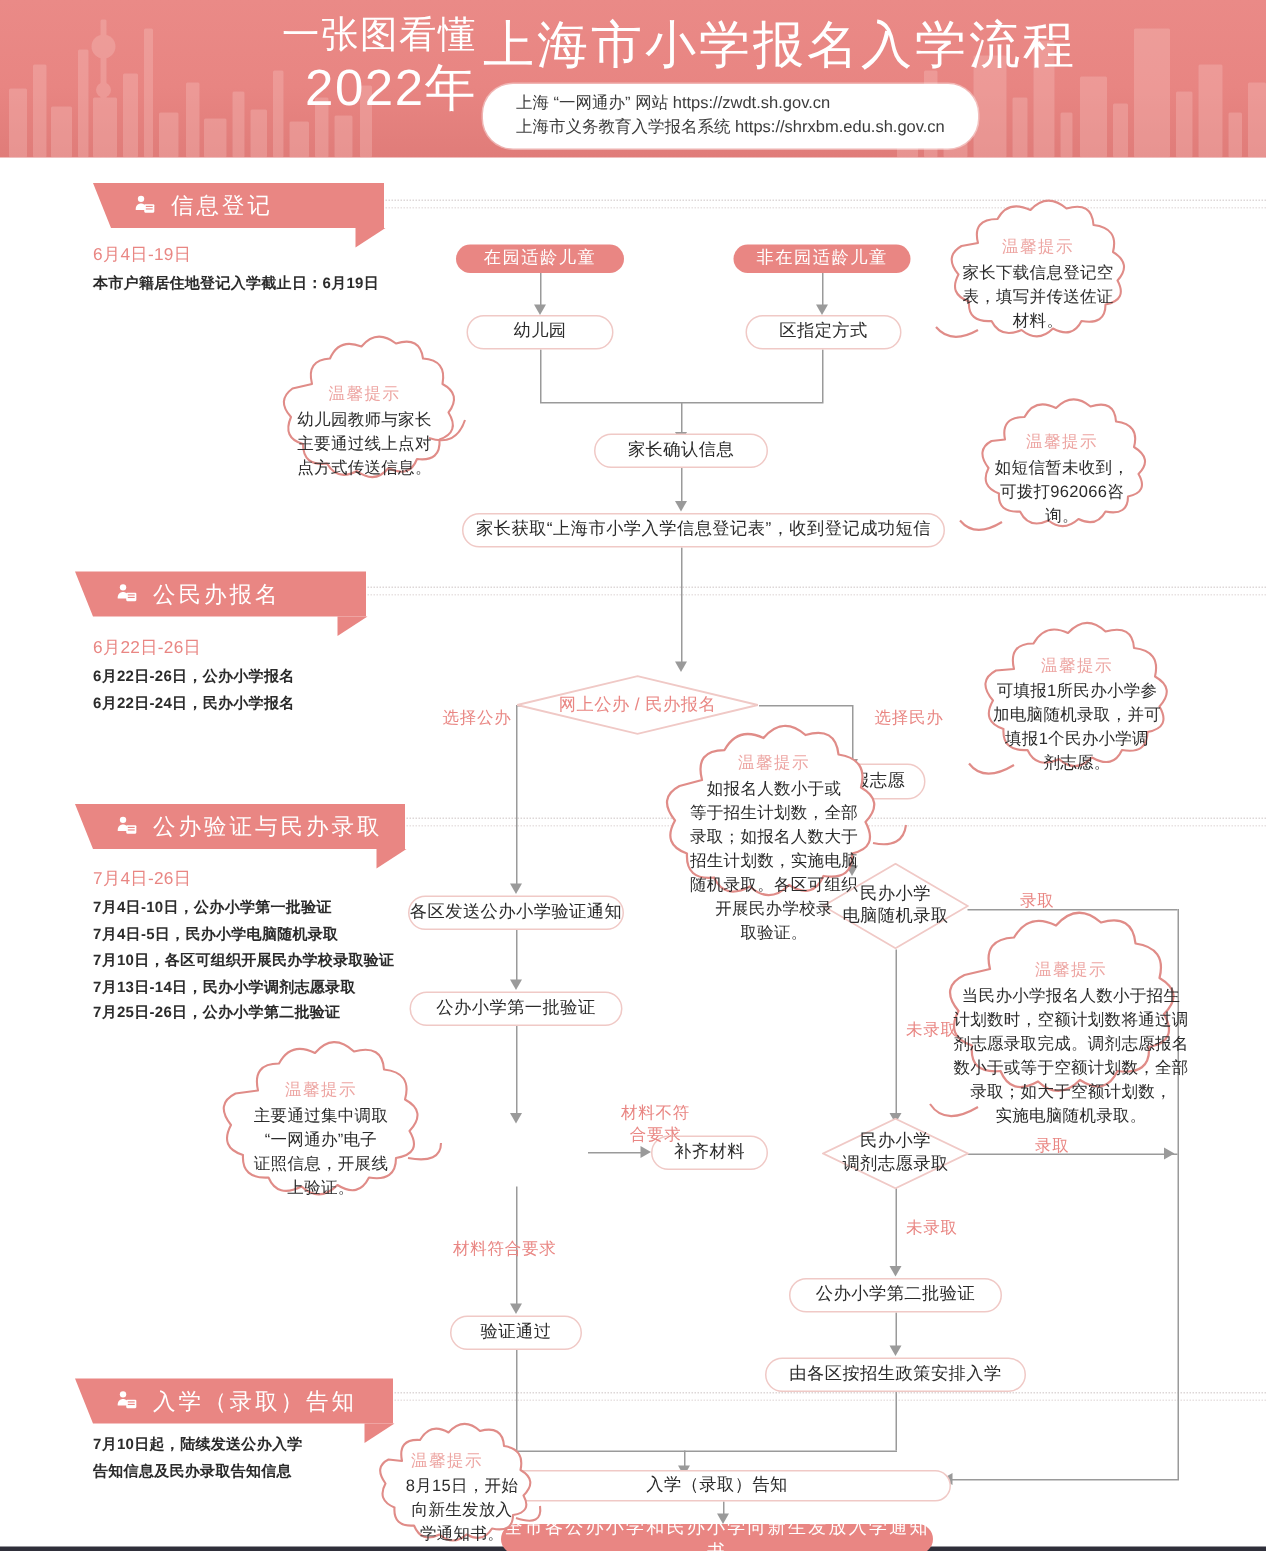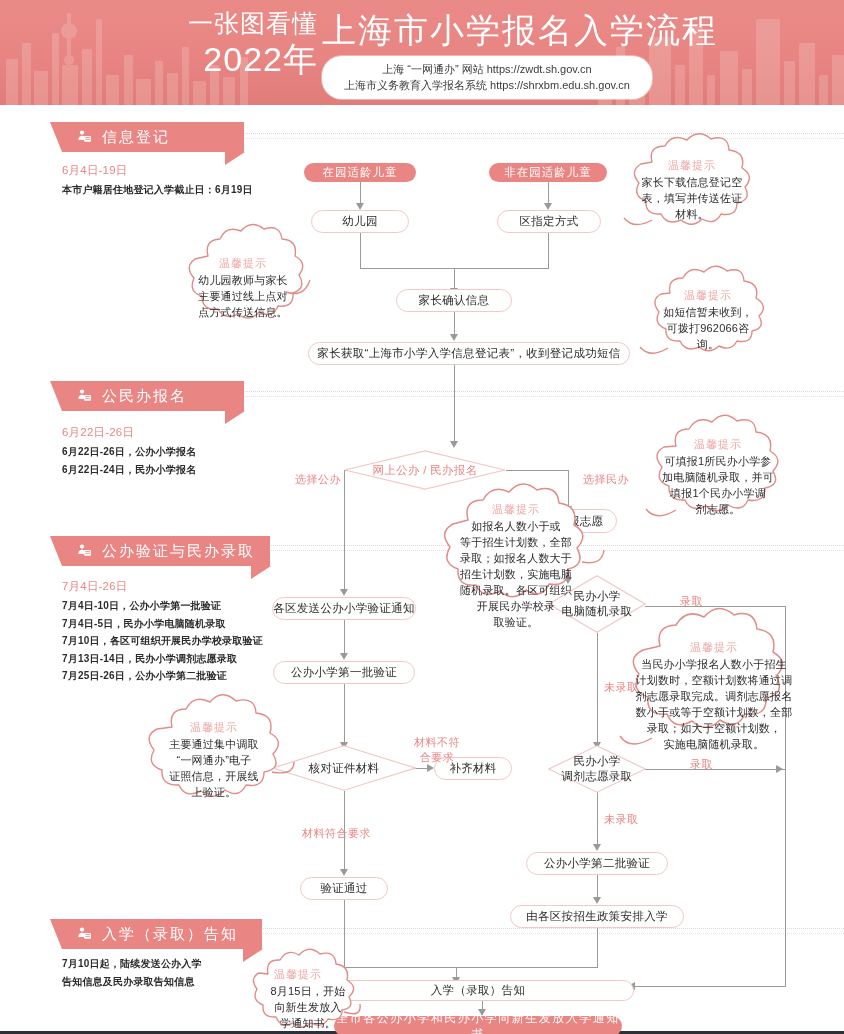--- a/index.html
+++ b/index.html
@@ -46,21 +46,21 @@
     color:#ffffff;font-size:34px;line-height:40px;letter-spacing:2px;font-weight:500;
     white-space:nowrap;
   }
   .h-urls{
     position:absolute;left:322px;top:56px;
     background:#ffffff;border-radius:20px;
     padding:5px 22px 6px 22px;
     box-shadow:0 0 0 1px rgba(255,255,255,.4);
   }
   .h-urls div{
-    font-size:11px;line-height:16px;color:#3b3b3b;white-space:nowrap;text-align:center;
+    font-size:11px;line-height:16px;color:#3b3b3b;white-space:nowrap;text-align:left;
   }
 
   
   .banner{
     position:absolute;height:30px;
     background:#e98683;
     color:#ffffff;
     display:flex;align-items:center;
     padding-left:14px;
     z-index:6;
@@ -241,21 +241,21 @@
 
   <div class="guide" style="left:230px;top:133px;width:614px;"></div>
   <div class="guide2" style="left:230px;top:138px;width:614px;"></div>
   <div class="guide" style="left:230px;top:391px;width:614px;"></div>
   <div class="guide2" style="left:230px;top:396px;width:614px;"></div>
   <div class="guide" style="left:230px;top:545px;width:614px;"></div>
   <div class="guide2" style="left:230px;top:550px;width:614px;"></div>
   <div class="guide" style="left:230px;top:928px;width:614px;"></div>
   <div class="guide2" style="left:230px;top:933px;width:614px;"></div>
 
-  <div class="banner" style="left:62px;top:122px;width:168px;text-align:right;">
+  <div class="banner" style="left:74px;top:122px;width:168px;text-align:right;">
     <svg class="b-icon" viewBox="0 0 24 24">
       <circle cx="8.5" cy="5" r="3" fill="#fff"></circle>
       <path d="M3.5 14.5c0-3 2.3-5 5-5s5 2 5 5v1h-10z" fill="#fff"></path>
       <rect x="11.5" y="10" width="9.5" height="8" rx="1" fill="#fff"></rect>
       <rect x="13" y="11.6" width="6.5" height="1.1" fill="#e98683"></rect>
       <rect x="13" y="14" width="6.5" height="1.1" fill="#e98683"></rect>
     </svg>
     <span class="b-label">信息登记</span>
   </div>
   <div class="blk" style="left:62px;top:162px;">
@@ -422,26 +422,20 @@
       <polygon points="49,0.8 97.2,29 49,57.2 0.8,29" fill="#ffffff" stroke="#f0c9c6" stroke-width="1.2"></polygon>
     </svg>
     <div class="dtext" style="white-space:pre-line;">民办小学
 电脑随机录取</div>
   </div>
 
   <div class="node pill" style="left:273px;top:661px;width:142px;height:23px;">
     <span class="t">公办小学第一批验证</span>
   </div>
 
-  <div class="diamond" style="left:272px;top:745px;width:144px;height:46px;">
-    <svg class="dshape" viewBox="0 0 144 46" preserveAspectRatio="none">
-      <polygon points="72,0.8 143.2,23 72,45.2 0.8,23" fill="#ffffff" stroke="#f0c9c6" stroke-width="1.2"></polygon>
-    </svg>
-    <div class="dtext">核对证件材料</div>
-  </div>
 
   <div class="node pill" style="left:434px;top:757px;width:78px;height:23px;">
     <span class="t">补齐材料</span>
   </div>
 
   <div class="diamond" style="left:548px;top:745px;width:98px;height:48px;">
     <svg class="dshape" viewBox="0 0 98 48" preserveAspectRatio="none">
       <polygon points="49,0.8 97.2,24 49,47.2 0.8,24" fill="#ffffff" stroke="#f0c9c6" stroke-width="1.2"></polygon>
     </svg>
     <div class="dtext" style="white-space:pre-line;">民办小学

